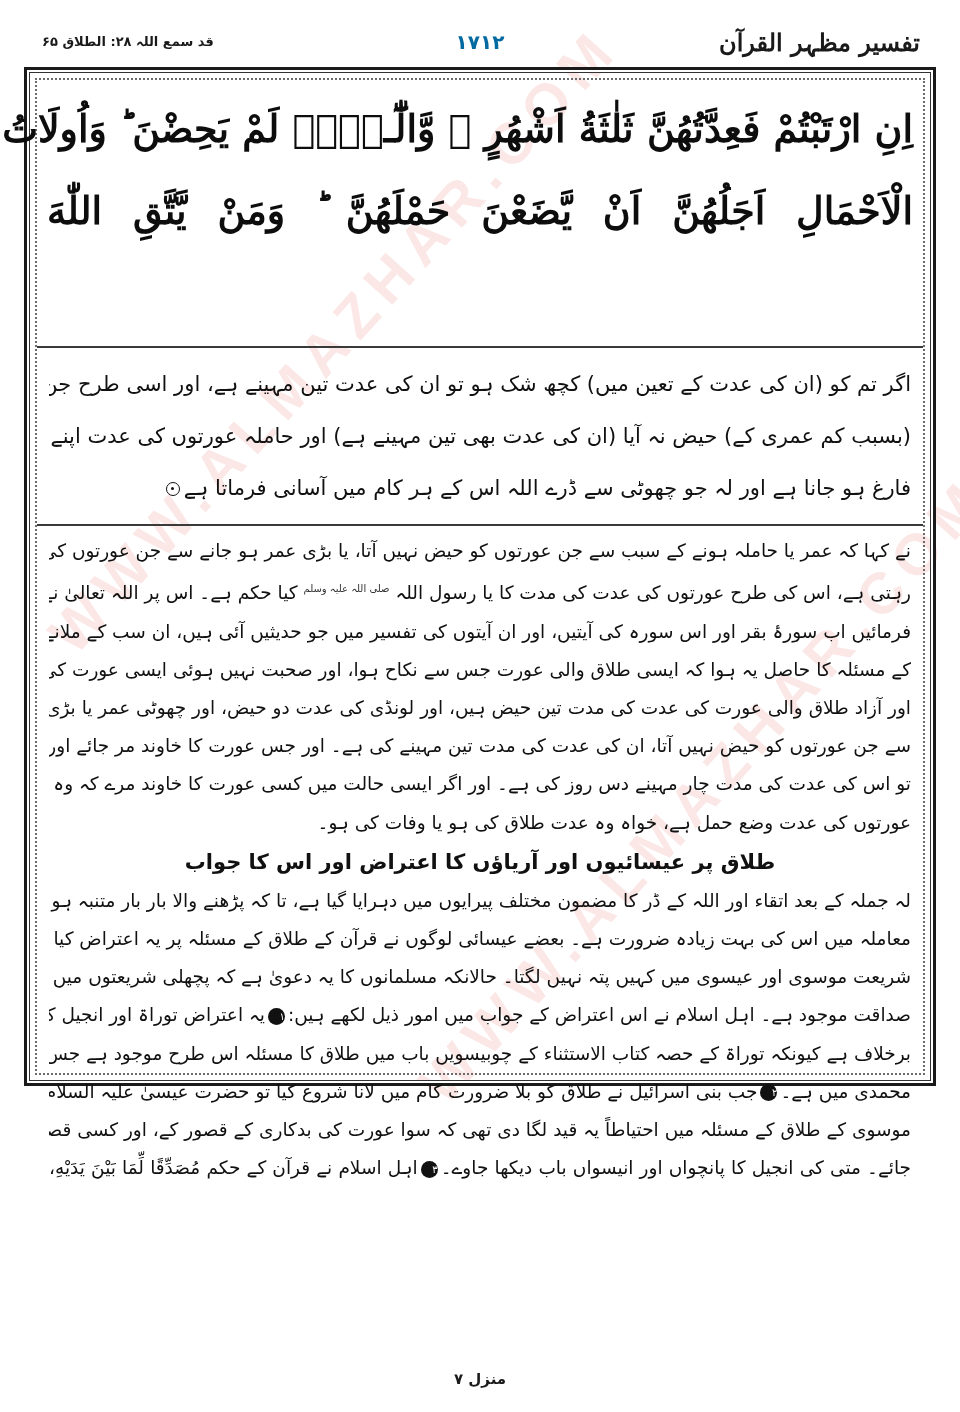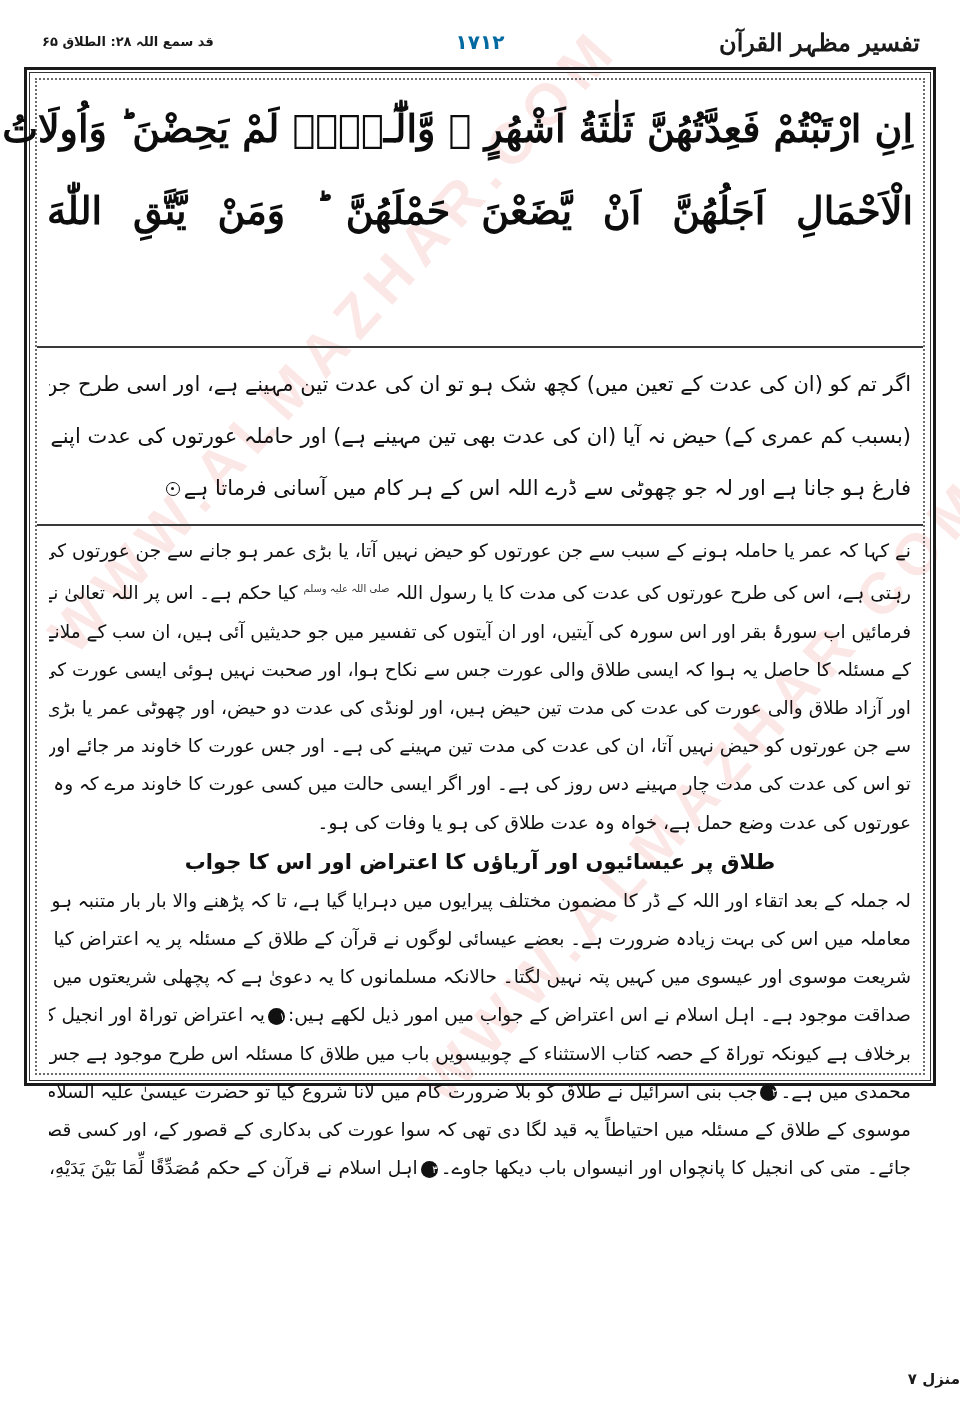--- a/index.html
+++ b/index.html
@@ -205,20 +205,21 @@
       vertical-align: super;
       color: #333;
     }
 
     
     .page-footer {
       position: absolute;
       top: 1370px;
       left: 0;
       right: 0;
+      text-align: center;
       font-size: 15px;
       font-weight: bold;
       direction: rtl;
       color: #1a1a1a;
     }
 
     
     .watermark {
       position: absolute;
       font-family: "Liberation Sans", sans-serif;

